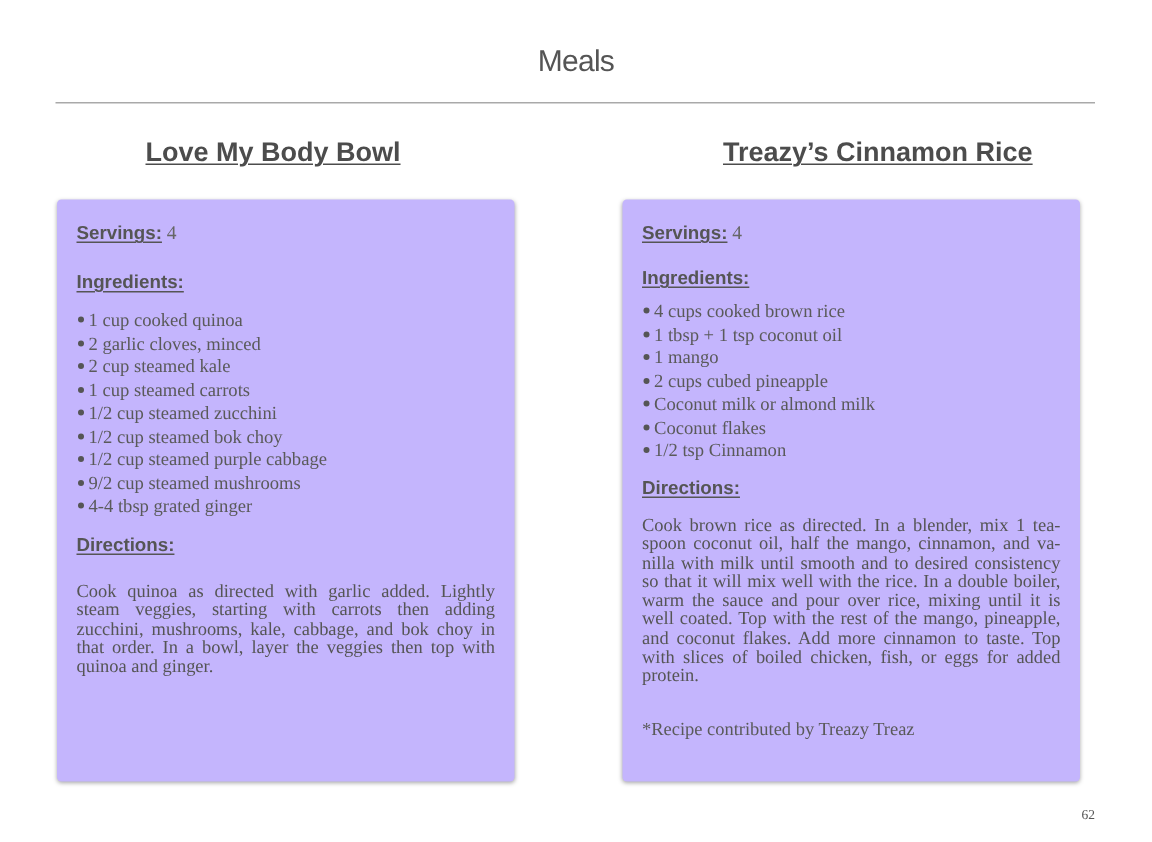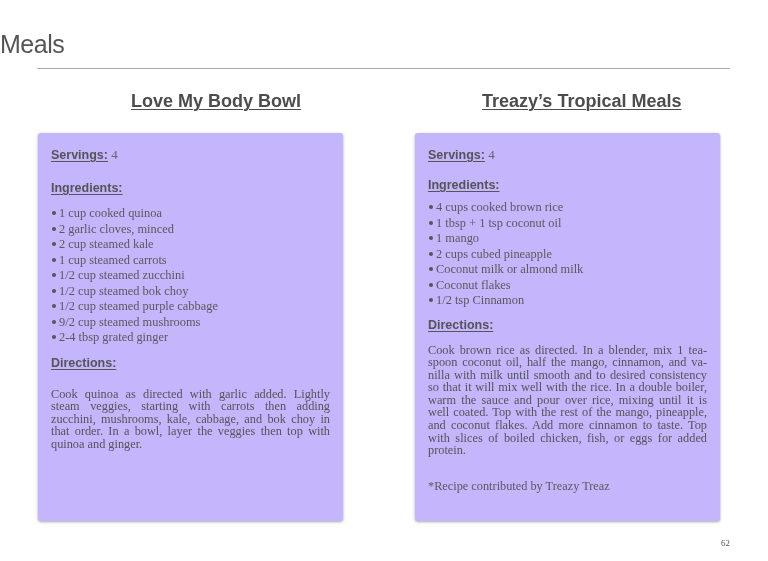--- a/index.html
+++ b/index.html
@@ -1,17 +1,17 @@
 <!DOCTYPE html>
 <html><head>
 <meta charset="utf-8">
 <style>
   html, body { margin:0; padding:0; background:#ffffff; }
   body { width:768px; height:561px; position:relative; overflow:hidden; font-family:"DejaVu Serif", serif; color:#555; }
-  .page-title { position:absolute; left:0; top:30px; width:768px; font-family:"Liberation Sans", sans-serif; font-size:25px; color:#555; font-weight:normal; letter-spacing:-0.5px; }
+  .page-title { position:absolute; left:0; top:30px; width:768px; text-align:center; font-family:"Liberation Sans", sans-serif; font-size:20px; color:#555; font-weight:normal; letter-spacing:-0.5px; }
   .rule { position:absolute; left:37px; top:68px; width:693px; height:1px; background:#a9a9a9; }
   .recipe-title { position:absolute; top:91px; font-family:"Liberation Sans", sans-serif; font-size:18px; font-weight:bold; color:#4c4c4c; text-decoration:underline; text-underline-offset:2px; text-decoration-thickness:1px; white-space:nowrap; }
   .card { position:absolute; top:133px; width:305px; height:388px; background:#c4b5fd; border-radius:3px; box-shadow:0 1px 3px rgba(0,0,0,0.35); box-sizing:border-box; padding:14px 13px 10px 13px; }
   .label { font-family:"Liberation Sans", sans-serif; font-weight:bold; color:#555; text-decoration:underline; text-underline-offset:2px; font-size:12.5px; }
   .serv { font-family:"Liberation Serif", serif; font-size:13px; color:#666; line-height:16px; }
   .serv .val { font-family:"Liberation Serif", serif; }
   .ing-head { margin-top:16px; line-height:16px; }
   .ing-list { list-style:none; margin:10px 0 0 0; padding:0; font-family:"Liberation Serif", serif; font-size:12.4px; color:#5a5a5a; }
   .ing-list li { line-height:15.5px; white-space:nowrap; }
   .ing-list li .b { display:inline-block; width:4px; height:4px; border-radius:50%; background:#555; vertical-align:middle; margin:0 3px 2px 1px; }
@@ -19,47 +19,47 @@
   .dir-text { margin-top:10px; font-family:"Liberation Serif", serif; font-size:12.3px; color:#555; line-height:12.6px; text-align:justify; hyphens:manual; }
   .note { margin-top:22px; font-family:"Liberation Serif", serif; font-size:12.3px; color:#5a5a5a; }
   .page-num { position:absolute; left:721px; top:538px; font-family:"Liberation Serif", serif; font-size:9px; color:#555; }
 </style>
 </head>
 <body>
 
 <div class="page-title">Meals</div>
 <div class="rule"></div>
 
-<div class="recipe-title" style="left:131px;">Love My Body Bowl</div>
+<div class="recipe-title" style="left:97px;">Love My Body Bowl</div>
 <div class="card" style="left:38px;">
   <div class="serv">
     <span class="label">Servings:</span>
     <span class="val">4</span>
   </div>
   <div class="ing-head">
     <span class="label">Ingredients:</span>
   </div>
   <ul class="ing-list">
     <li><span class="b"></span><span>1 cup cooked quinoa</span></li>
     <li><span class="b"></span><span>2 garlic cloves, minced</span></li>
     <li><span class="b"></span><span>2 cup steamed kale</span></li>
     <li><span class="b"></span><span>1 cup steamed carrots</span></li>
     <li><span class="b"></span><span>1/2 cup steamed zucchini</span></li>
     <li><span class="b"></span><span>1/2 cup steamed bok choy</span></li>
     <li><span class="b"></span><span>1/2 cup steamed purple cabbage</span></li>
     <li><span class="b"></span><span>9/2 cup steamed mushrooms</span></li>
-    <li><span class="b"></span><span>2-4 tbsp grated ginger</span></li>
+    <li><span class="b"></span><span>4-4 tbsp grated ginger</span></li>
   </ul>
   <div class="dir-head">
     <span class="label">Directions:</span>
   </div>
   <div class="dir-text" style="margin-top:17px;">Cook quinoa as directed with garlic added. Lightly steam veggies, starting with carrots then adding zucchini, mushrooms, kale, cabbage, and bok choy in that order. In a bowl, layer the veg­gies then top with quinoa and ginger.</div>
 </div>
 
-<div class="recipe-title" style="left:482px;">Treazy’s Tropical Meals</div>
+<div class="recipe-title" style="left:482px;">Treazy’s Cinnamon Rice</div>
 <div class="card" style="left:415px;">
   <div class="serv">
     <span class="label">Servings:</span>
     <span class="val">4</span>
   </div>
   <div class="ing-head" style="margin-top:13px;">
     <span class="label">Ingredients:</span>
   </div>
   <ul class="ing-list" style="margin-top:7px;">
     <li><span class="b"></span><span>4 cups cooked brown rice</span></li>

